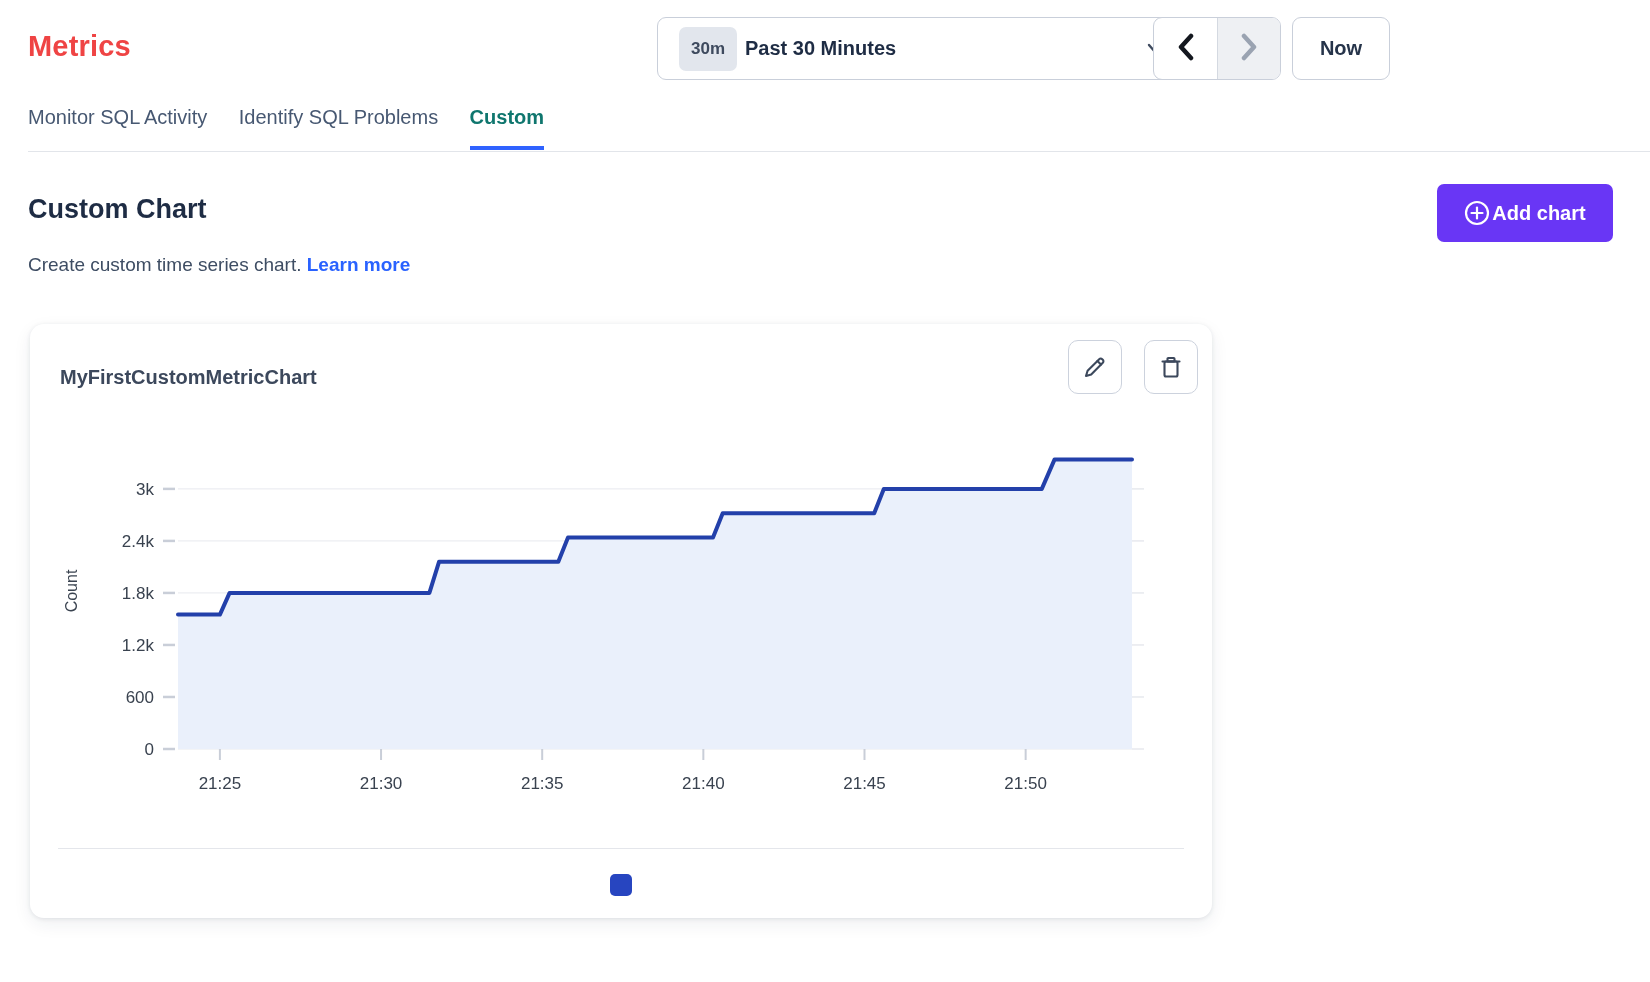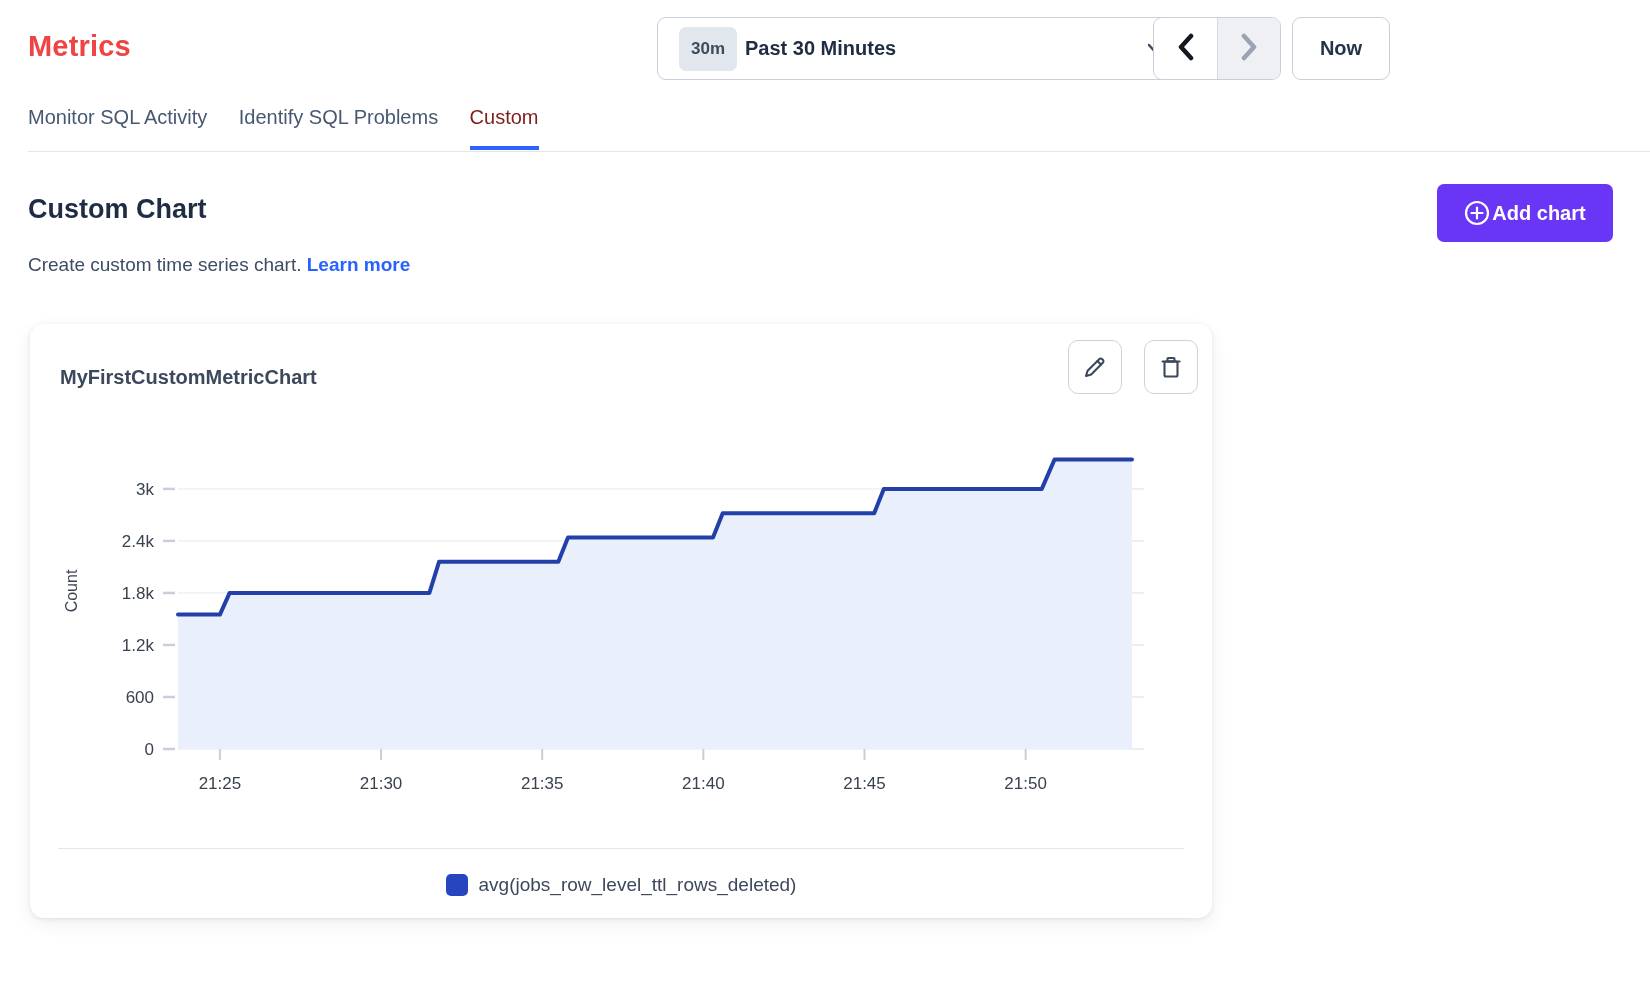--- a/index.html
+++ b/index.html
@@ -26,21 +26,21 @@
 
   .now-button { position:absolute; left:1292px; top:17px; width:98px; height:63px;
     background:#fff; border:1px solid #c9cfda; border-radius:9px;
     font-size:20px; font-weight:600; color:#26344a; display:flex; align-items:center;
     justify-content:center; cursor:pointer; }
 
   
   .tabs { position:absolute; left:28px; top:106px; }
   .tab { display:inline-block; margin-right:27px; font-size:20px; color:#475872;
     padding-bottom:17px; cursor:pointer; }
-  .tab.active { color:#7f1d1d; font-weight:400; border-bottom:4px solid #2f62ff; }
+  .tab.active { color:#0f766e; font-weight:700; border-bottom:4px solid #2f62ff; }
   .tabs-divider { position:absolute; left:28px; right:0; top:151px; height:1px; background:#e2e5ea; }
 
   
   .section-title { position:absolute; left:28px; top:194px; font-size:27px; font-weight:700; color:#1e2c44; }
   .section-sub { position:absolute; left:28px; top:254px; font-size:19px; color:#3e4d63; }
   .section-sub a { color:#2962ff; font-weight:600; text-decoration:none; cursor:pointer; }
   .add-chart { position:absolute; left:1437px; top:184px; width:176px; height:58px;
     background:#6936f5; border:none; border-radius:7px; color:#fff; font-size:20px; font-weight:600;
     font-family:"Liberation Sans",sans-serif; display:flex; align-items:center; justify-content:center;
     gap:2px; cursor:pointer; }
@@ -186,15 +186,14 @@
       <text x="834.4932432432432" y="366" text-anchor="middle" font-size="17" fill="#39424f">21:45</text>
       <line x1="995.641891891892" x2="995.641891891892" y1="326" y2="337" stroke="#c9ced8" stroke-width="2"></line>
       <text x="995.641891891892" y="366" text-anchor="middle" font-size="17" fill="#39424f">21:50</text>
       <path d="M148.0,191.6L189.9,191.6L199.6,169.9L399.4,169.9L409.1,138.7L528.3,138.7L538.0,114.4L683.0,114.4L692.7,90.2L844.2,90.2L853.8,65.9L1011.8,65.9L1024.6,36.4L1102.0,36.4L1102.0,326L148.0,326Z" fill="#eaf0fb" stroke="none"></path>
       <path d="M148.0,191.6L189.9,191.6L199.6,169.9L399.4,169.9L409.1,138.7L528.3,138.7L538.0,114.4L683.0,114.4L692.7,90.2L844.2,90.2L853.8,65.9L1011.8,65.9L1024.6,36.4L1102.0,36.4" fill="none" stroke="#2340aa" stroke-width="4" stroke-linejoin="round" stroke-linecap="round"></path>
     </svg>
 
   <div class="legend-divider"></div>
   <div class="legend">
     <span class="legend-swatch"></span>
-    <span class="legend-label">avg(jobs_row_level_ttl_rows_deleted)</span>
   </div>
 </div>
 
 </body></html>

